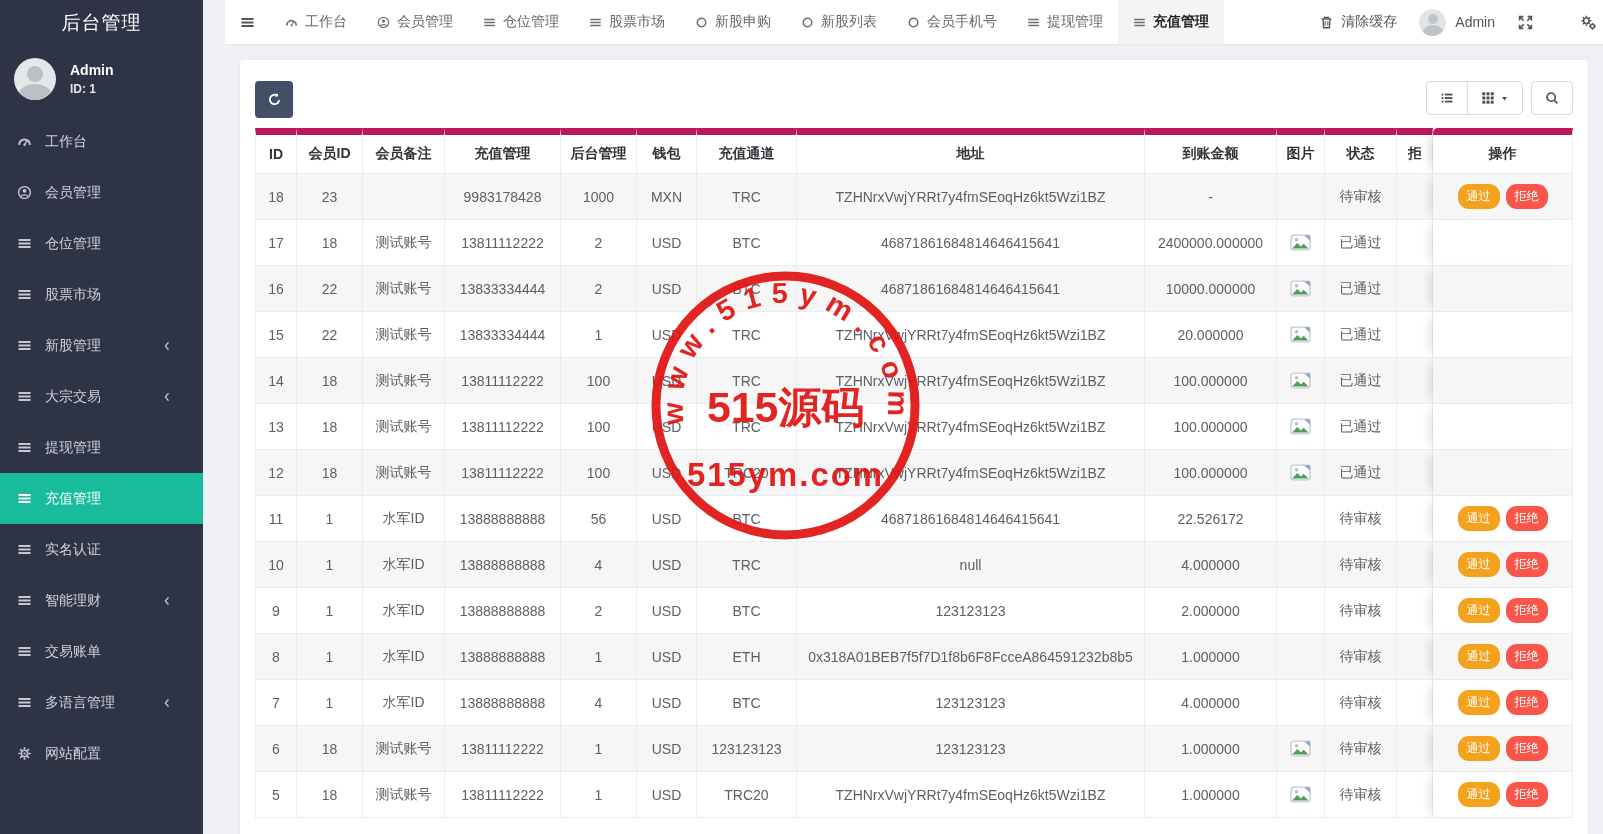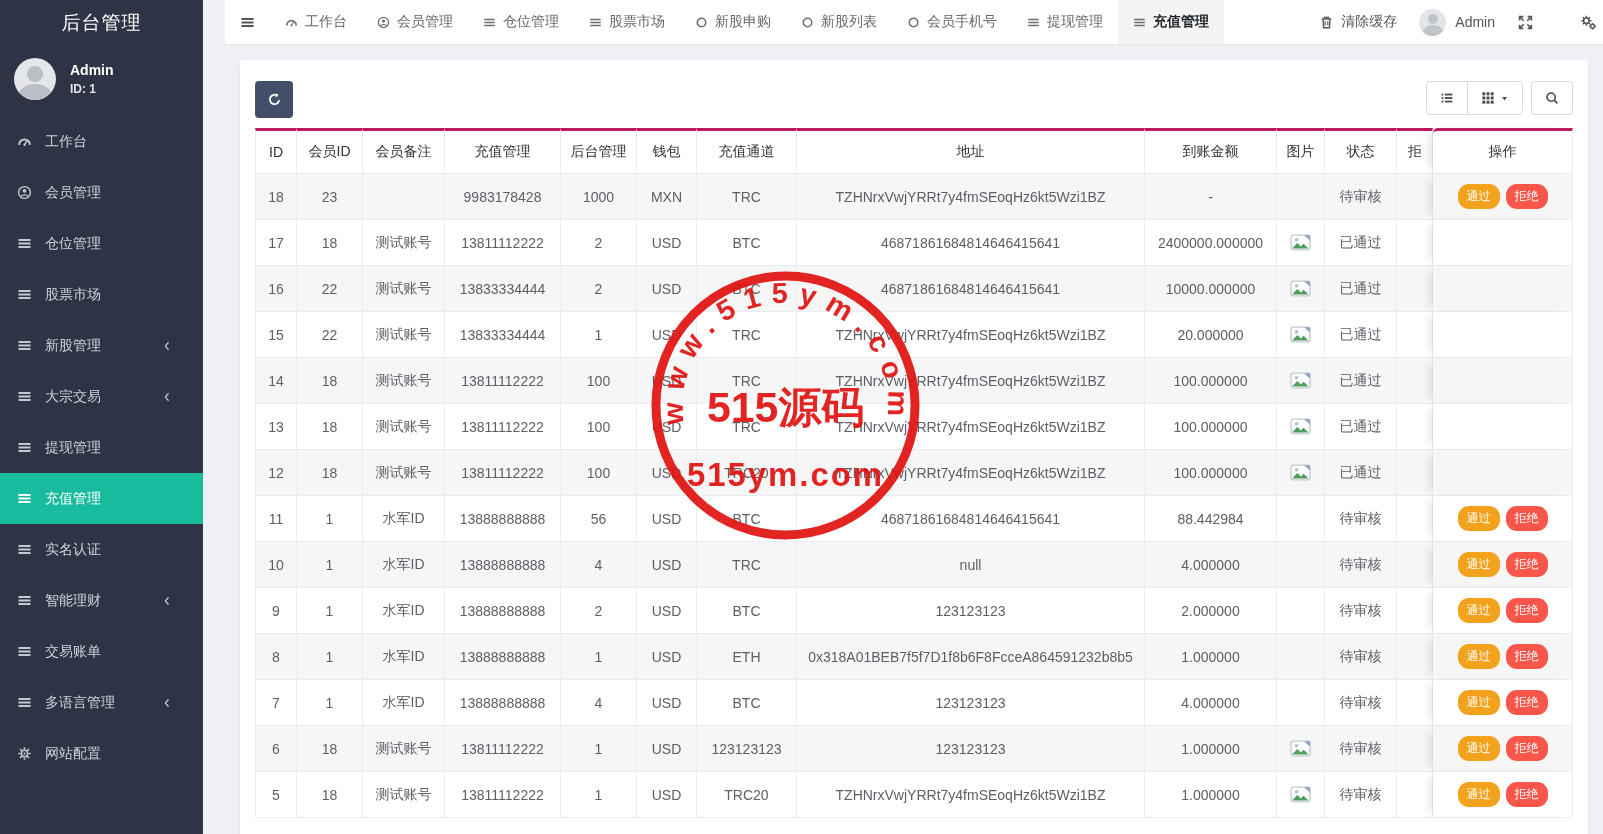--- a/index.html
+++ b/index.html
@@ -62,21 +62,21 @@
   .btn-group .tb-btn:first-child { border-radius:4px 0 0 4px; border-right:none; }
   .btn-group .tb-btn:last-child { border-radius:0 4px 4px 0; }
   .tb-btn.search { border-radius:4px; margin-left:8px; border:1px solid #d8dadd; }
   .tb-btn svg { width:14px; height:14px; }
   .tb-btn .caret svg { width:9px; height:9px; }
 
   
   table.grid { width:100%; border-collapse:separate; border-spacing:0; table-layout:fixed; }
   .grid th, .grid td { height:46px; text-align:center; padding:0 6px; overflow:hidden; white-space:nowrap;
     border-right:1px solid #e9ecf0; border-bottom:1px solid #e9ecf0; font-size:14px; }
-  .grid th { border-top:3px solid #be185d; color:#303438; font-weight:normal; background:#fff; }
+  .grid th { border-top:7px solid #be185d; color:#303438; font-weight:bold; background:#fff; }
   .grid th:first-child, .grid td:first-child { border-left:1px solid #e9ecf0; }
   .grid tr.striped td { background:#f6f6f7; }
   .grid tr:not(.striped) td { background:#fff; }
   .grid td { color:#5c6066; }
   th.op { box-shadow:-8px 0 10px -6px rgba(0,0,0,.16); border-top-left-radius:5px; }
   td.op { box-shadow:-8px 0 10px -6px rgba(0,0,0,.14); }
   .clipspan { display:inline-block; width:13px; overflow:hidden; vertical-align:middle; text-align:left; }
   .btn-pass, .btn-reject { border:none; border-radius:11px; color:#fff; font-size:12px;
     padding:4px 9px; cursor:pointer; margin:0 3px; font-family:inherit; }
   .btn-pass { background:#f2a21c; }
@@ -668,21 +668,21 @@
           </tr>
           <tr class="">
             <td>11</td>
             <td>1</td>
             <td>水军ID</td>
             <td>13888888888</td>
             <td>56</td>
             <td>USD</td>
             <td>BTC</td>
             <td>46871861684814646415641</td>
-            <td>88.442984</td>
+            <td>22.526172</td>
             <td></td>
             <td>待审核</td>
             <td></td>
             <td class="op"><button class="btn-pass">通过</button><button class="btn-reject">拒绝</button></td>
           </tr>
           <tr class="striped">
             <td>10</td>
             <td>1</td>
             <td>水军ID</td>
             <td>13888888888</td>

